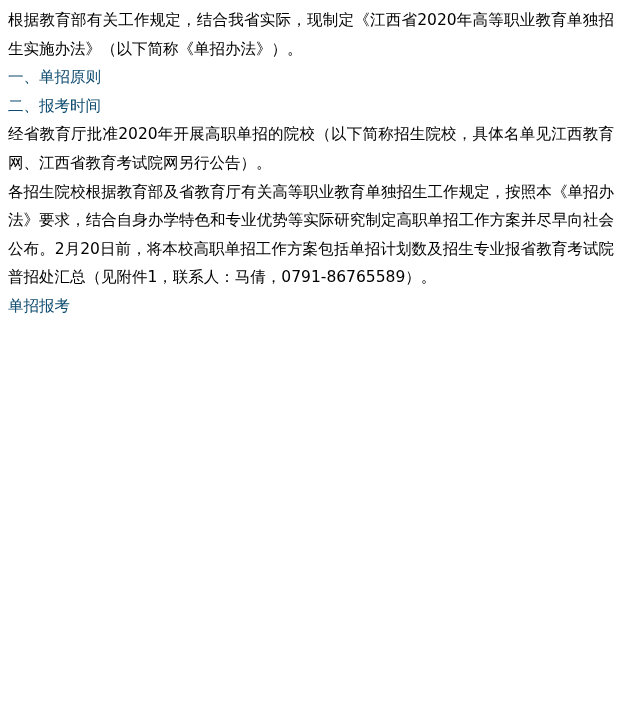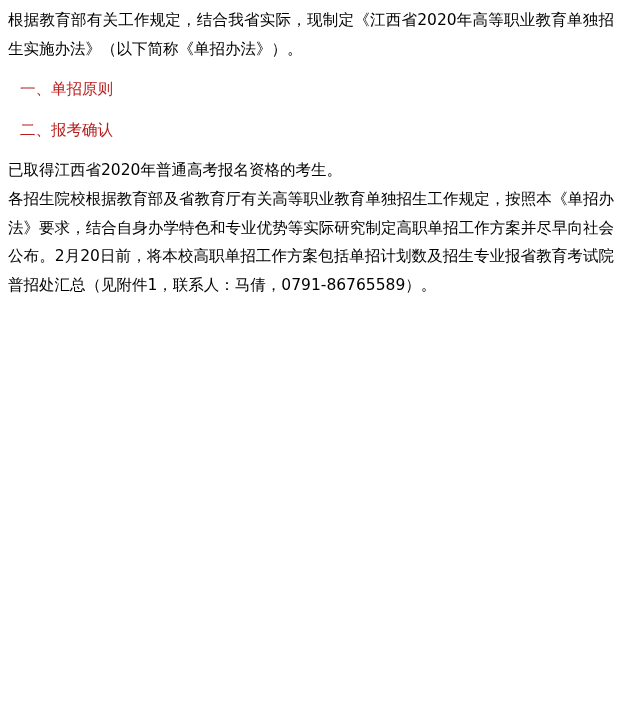--- a/index.html
+++ b/index.html
@@ -23,28 +23,29 @@
     margin: 0 0 0 0;
     font-size: 15.5px;
     line-height: 28.6px;
     text-align: justify;
     text-justify: inter-ideograph;
     letter-spacing: 0px;
     color: #000000;
     word-break: break-all;
   }
   p.heading {
-    margin: 12px;
+    margin: 0;
     font-size: 15.5px;
     line-height: 28.6px;
-    color: #b91c1c;
+    color: #0c4a6e;
   }
 </style>
 </head>
 <body>
 
 <div id="doc">
   <p class="para">根据教育部有关工作规定，结合我省实际，现制定《江西省2020年高等职业教育单独招生实施办法》（以下简称《单招办法》）。</p>
   <p class="heading">一、单招原则</p>
-  <p class="heading">二、报考确认</p>
-  <p class="para">已取得江西省2020年普通高考报名资格的考生。</p>
+  <p class="heading">二、报考时间</p>
+  <p class="para">经省教育厅批准2020年开展高职单招的院校（以下简称招生院校，具体名单见江西教育网、江西省教育考试院网另行公告）。</p>
   <p class="para">各招生院校根据教育部及省教育厅有关高等职业教育单独招生工作规定，按照本《单招办法》要求，结合自身办学特色和专业优势等实际研究制定高职单招工作方案并尽早向社会公布。2月20日前，将本校高职单招工作方案包括单招计划数及招生专业报省教育考试院普招处汇总（见附件1，联系人：马倩，0791-86765589）。</p>
+  <p class="heading">单招报考</p>
 </div>
 
 </body></html>

